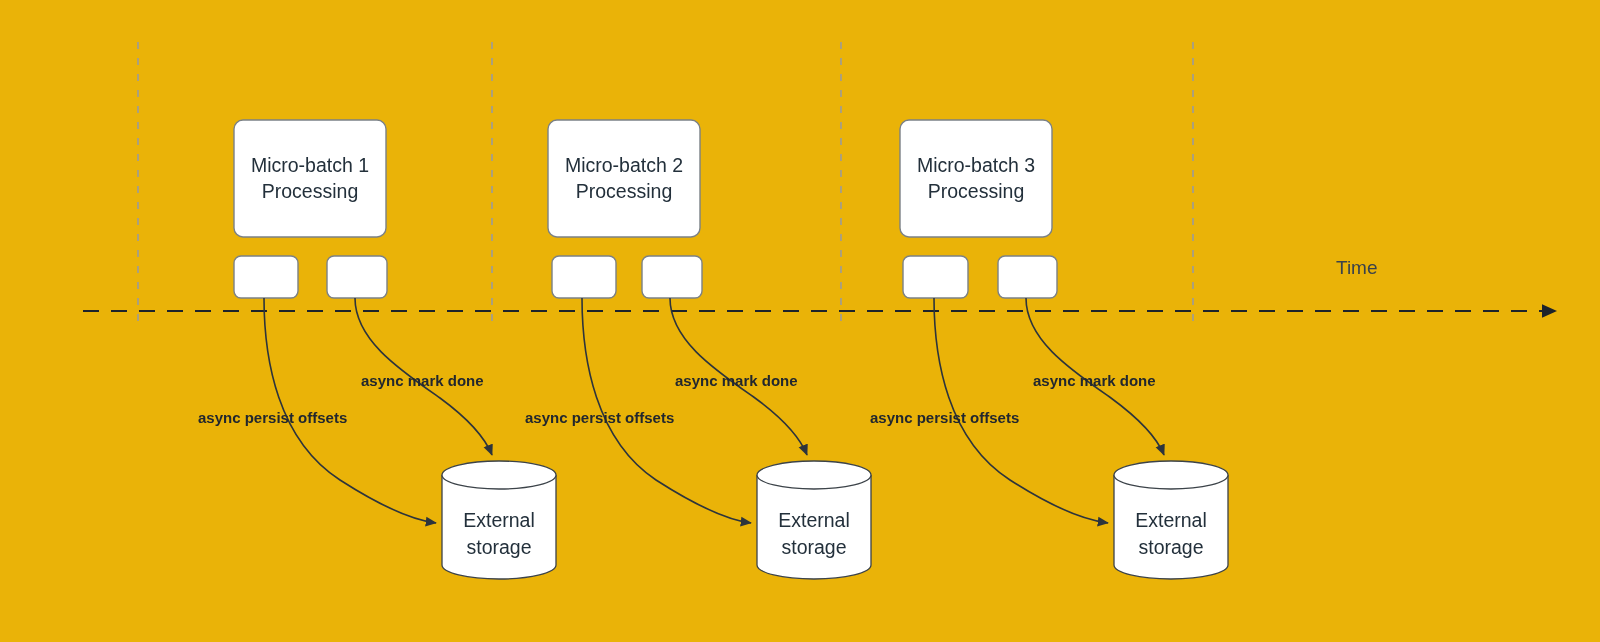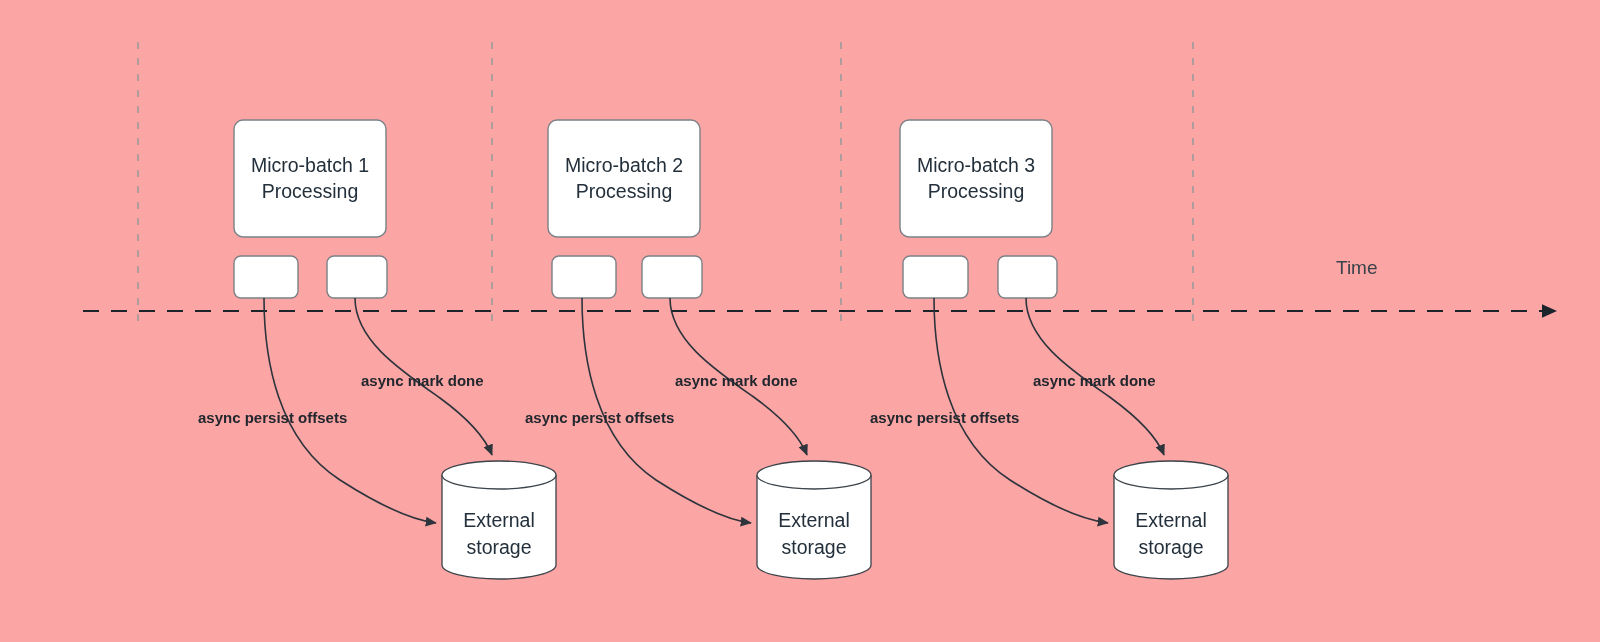--- a/index.html
+++ b/index.html
@@ -9,21 +9,21 @@
     background: #ffffff;
   }
   body {
     font-family: "Liberation Sans", sans-serif;
     color: #24292f;
   }
   #canvas {
     position: relative;
     width: 1600px;
     height: 642px;
-    background: #fca5a5;
+    background: #eab308;
     overflow: hidden;
   }
   #diagram-svg {
     position: absolute;
     left: 0;
     top: 0;
     width: 1600px;
     height: 642px;
   }
   .node-text {

